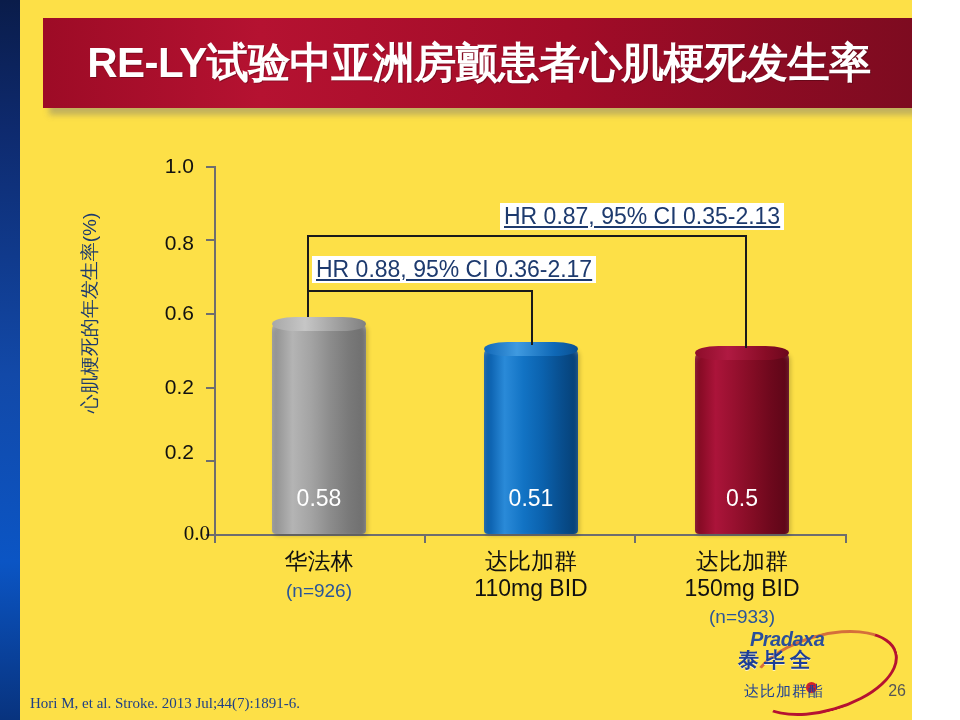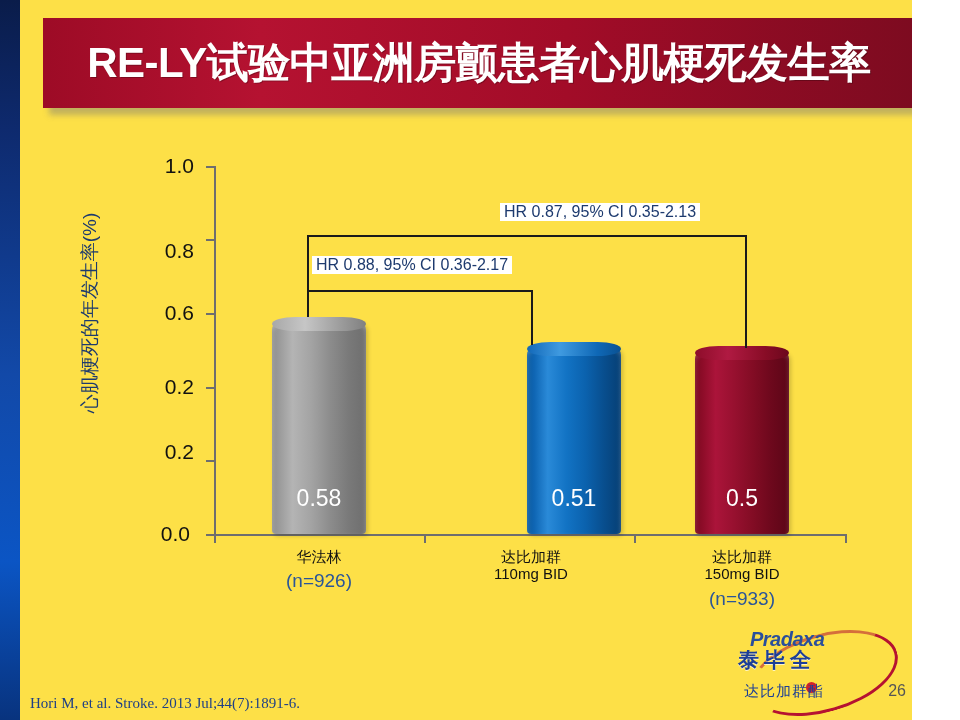--- a/index.html
+++ b/index.html
@@ -106,21 +106,20 @@
       #8c8c8c 62%, #797979 82%, #6e6e6e 100%);
     box-shadow: inset 0 3px 5px rgba(255,255,255,0.30),
                 2px 2px 4px rgba(0,0,0,0.18);
   }
   .bar-blue {
     background: linear-gradient(to right,
       #0c5aa0 0%, #0f66b4 8%, #2a8ad8 22%, #1273c4 42%,
       #0b62ae 62%, #084e8e 82%, #063f74 100%);
     box-shadow: inset 0 3px 5px rgba(255,255,255,0.25),
                 2px 2px 4px rgba(0,0,0,0.18);
-    margin-left: 43px;
   }
   .bar-red {
     background: linear-gradient(to right,
       #7d0a22 0%, #8d0c28 8%, #ab143a 22%, #97102f 42%,
       #820c24 62%, #6c081c 82%, #5c0617 100%);
     box-shadow: inset 0 3px 5px rgba(255,255,255,0.20),
                 2px 2px 4px rgba(0,0,0,0.18);
   }
   .bar-top {
     position: absolute;
@@ -150,35 +149,36 @@
     height: 1.6px;
     background: #1a1a1a;
   }
   .bracket-v {
     position: absolute;
     width: 1.6px;
     background: #1a1a1a;
   }
   .hr-label {
     position: absolute;
-    font-size: 16px;
+    font-size: 23px;
     color: #1d3a6e;
     white-space: nowrap;
     background: #ffffff;
     padding: 0 4px;
+    text-decoration: underline;
   }
 
   
   .cat {
     position: absolute;
     text-align: center;
     width: 220px;
   }
   .cat-name {
-    font-size: 15px;
+    font-size: 23px;
     color: #111111;
     line-height: 1.16;
     white-space: pre-line;
   }
   .cat-n {
     font-size: 19px;
     color: #2a5599;
     margin-top: 5px;
   }
 
@@ -260,33 +260,33 @@
 
   <div id="plot">
 
     <div id="y-axis" class="axis-line"></div>
     <div id="x-axis" class="axis-line"></div>
 
     <div class="y-tick" style="top:166px;"></div>
     <div class="y-tick-label" style="top:155px; left:140px;">1.0</div>
 
     <div class="y-tick" style="top:239px;"></div>
-    <div class="y-tick-label" style="top:240px; left:140px;">0.8</div>
+    <div class="y-tick-label" style="top:232px; left:140px;">0.8</div>
 
     <div class="y-tick" style="top:313px;"></div>
     <div class="y-tick-label" style="top:302px; left:140px;">0.6</div>
 
     <div class="y-tick" style="top:387px;"></div>
     <div class="y-tick-label" style="top:376px; left:140px;">0.2</div>
 
     <div class="y-tick" style="top:460px;"></div>
     <div class="y-tick-label" style="top:441px; left:140px;">0.2</div>
 
     <div class="y-tick" style="top:534px;"></div>
-    <div class="y-tick-label" style="top:523px; left:136px;">0.0</div>
+    <div class="y-tick-label" style="top:523px; left:156px;font-family:Liberation Serif, serif;">0.0</div>
 
     <div id="y-axis-title">心肌梗死的年发生率(%)</div>
 
     <div class="x-tick" style="left:214px;"></div>
     <div class="x-tick" style="left:424px;"></div>
     <div class="x-tick" style="left:634px;"></div>
     <div class="x-tick" style="left:845px;"></div>
 
     <div class="bar bar-gray" style="left:272px; top:321px; width:94px; height:213px;">
       <div class="bar-top bar-top-gray"></div>

